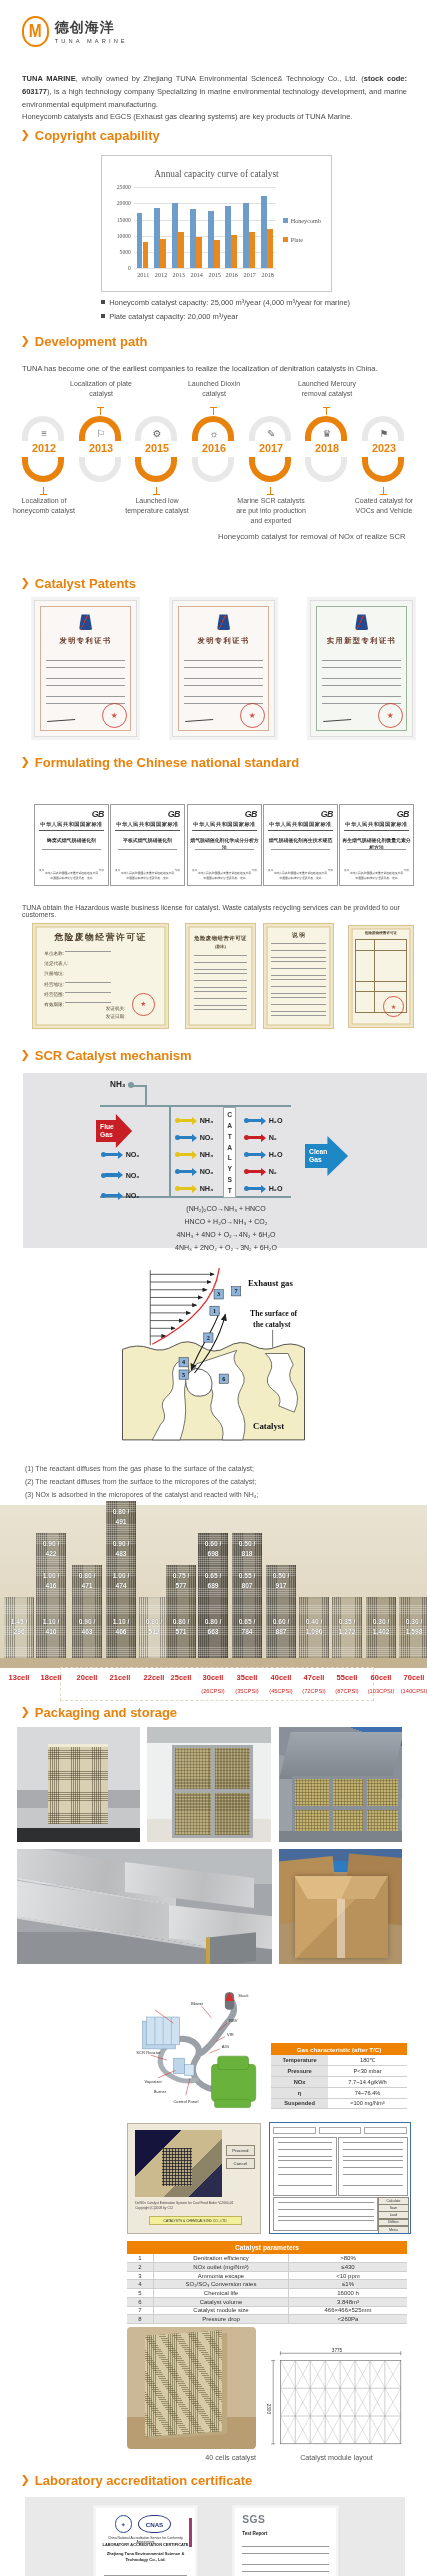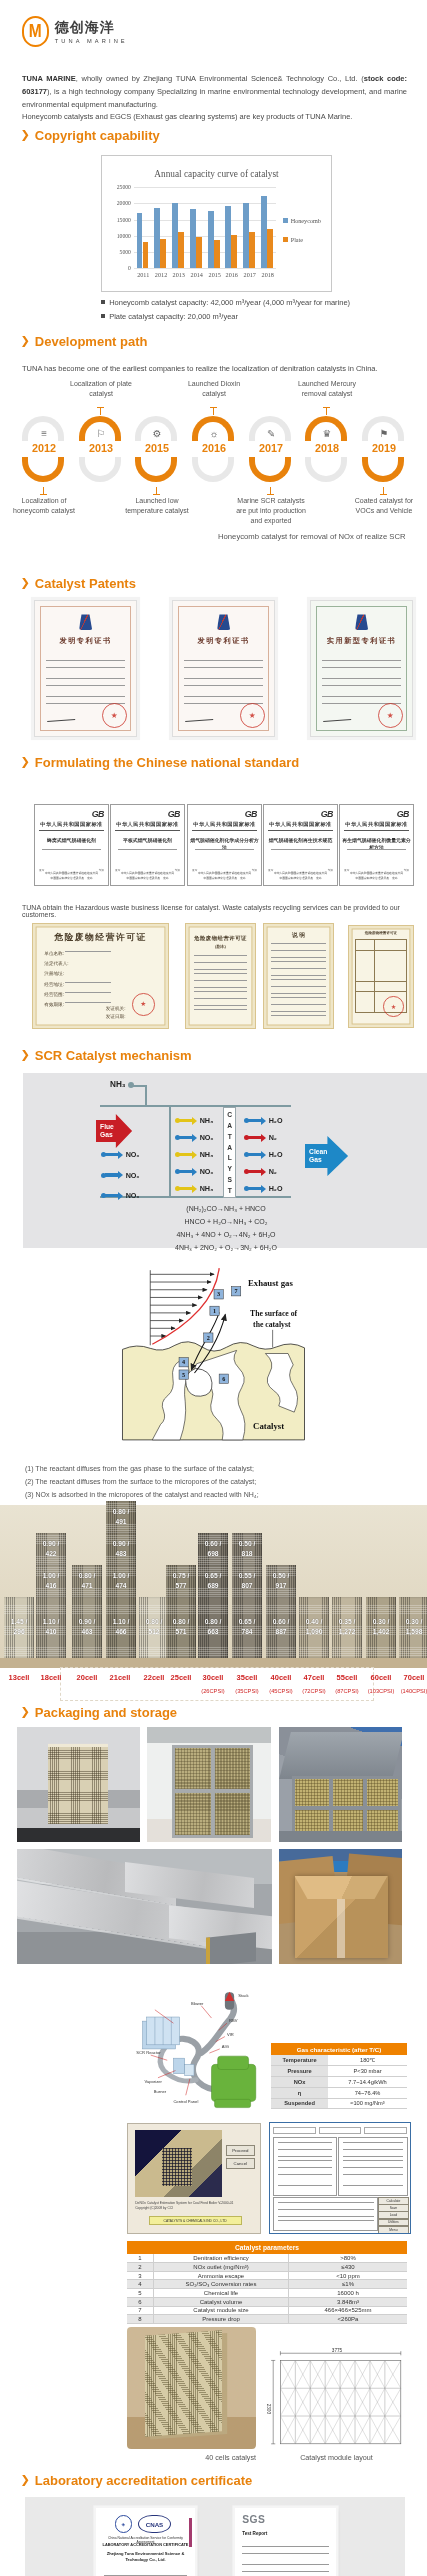--- a/index.html
+++ b/index.html
@@ -145,21 +145,21 @@
           <div class="bar" style="left:2.1px;height:72px;background:#6d9dc8"></div>
           <div class="bar" style="left:8.2px;height:39px;background:#e8891d"></div>
           <div class="xlab">2018</div>
         </div>
       </div>
     <div id="legend" class="abs" style="left:181px;top:61px;width:46px">
         <div class="leg" style="top:0px;position:absolute"><i style="background:#6d9dc8"></i>Honeycomb</div>
         <div class="leg" style="top:18.5px;position:absolute"><i style="background:#e8891d"></i>Plate</div>
       </div>
   </div>
-  <div class="abs" style="left:101px;top:298px;font-size:7.5px"><span class="sq"></span><span>Honeycomb catalyst capacity: 42,000 m³/year (4,000 m³/year for marine)</span></div>
+  <div class="abs" style="left:101px;top:298px;font-size:7.5px"><span class="sq"></span><span>Honeycomb catalyst capacity: 25,000 m³/year (4,000 m³/year for marine)</span></div>
   <div class="abs" style="left:101px;top:312px;font-size:7.5px"><span class="sq"></span><span>Plate catalyst capacity: 20,000 m³/year</span></div>
 
   <div class="st" style="left:22px;top:334px">Development path</div>
   <div class="abs" style="left:22px;top:364px;width:385px;font-size:7.5px;color:#4a4a4a">TUNA has become one of the earliest companies to realize the localization of denitration catalysts in China.</div>
   <div id="timeline" class="abs" style="left:15.5px;top:379px;width:397px;height:143px">
       <div class="slot" style="left:0px">
         <div class="arc arcT" style="top:37px"></div>
         <div class="tic" style="top:49px">≡</div>
         <div class="yr" style="top:63px">2012</div>
         <div class="arc arcB oc" style="top:78px"></div>
@@ -202,21 +202,21 @@
         <div class="mlab" style="top:0">Launched Mercury removal catalyst</div>
         <div class="mk mkT" style="top:29px"></div>
         <div class="arc arcT oc" style="top:37px"></div>
         <div class="tic" style="top:49px">♛</div>
         <div class="yr" style="top:63px">2018</div>
         <div class="arc arcB" style="top:78px"></div>
       </div>
       <div class="slot" style="left:340px">
         <div class="arc arcT" style="top:37px"></div>
         <div class="tic" style="top:49px">⚑</div>
-        <div class="yr" style="top:63px">2019</div>
+        <div class="yr" style="top:63px">2023</div>
         <div class="arc arcB oc" style="top:78px"></div>
         <div class="mk mkB" style="top:108px"></div>
         <div class="mlab" style="top:117px">Coated catalyst for VOCs and Vehicle</div>
       </div>
     </div>
   <div class="abs" style="left:218px;top:532px;width:202px;font-size:7.7px;color:#555">Honeycomb catalyst for removal of NOx of realize SCR</div>
 
   <div class="st" style="left:22px;top:576px">Catalyst Patents</div>
   <div id="patents"></div>
 

